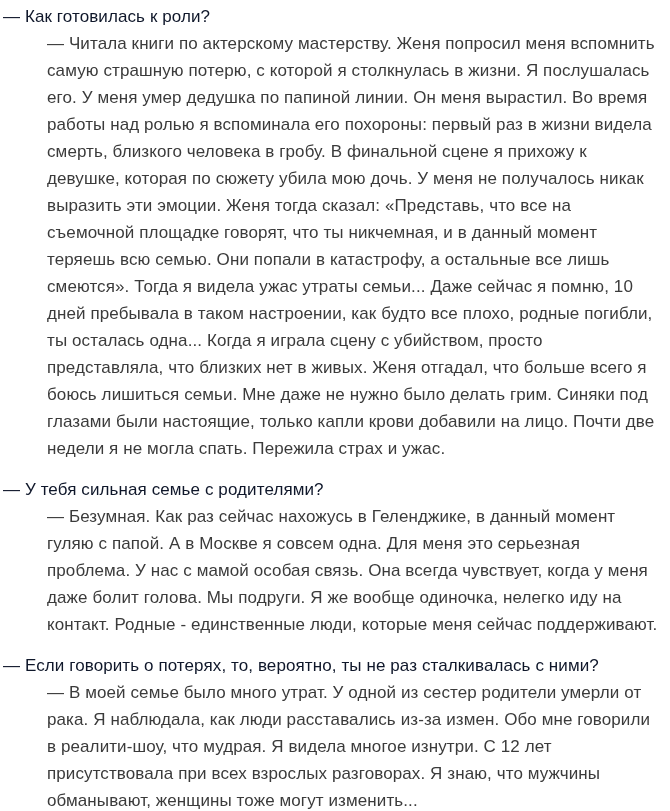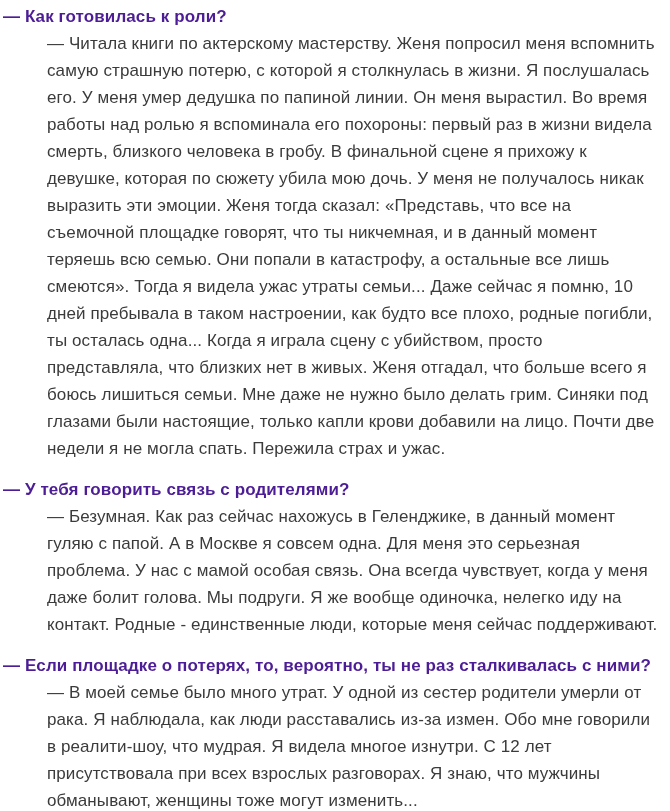--- a/index.html
+++ b/index.html
@@ -19,45 +19,45 @@
   .qa-block { margin: 0; }
   .qa-block + .qa-block { margin-top: 14px; }
   .question, .answer {
     margin: 0;
     font-size: 17px;
     line-height: 27px;
     letter-spacing: 0.1px;
     text-align: left;
   }
   .question {
-    font-weight: 700;
-    color: #4c1d95;
+    font-weight: 400;
+    color: #0f172a;
   }
   .answer {
     font-weight: 400;
     margin-left: 44px;
   }
 </style>
 </head>
 <body>
 
 <main class="article">
 
   <section class="qa-block">
     <p class="question">— Как готовилась к роли?</p>
     <p class="answer">— Читала книги по актерскому мастерству. Женя попросил меня вспомнить самую страшную потерю, с которой я столкнулась в жизни. Я послушалась его. У меня умер дедушка по папиной линии. Он меня вырастил. Во время работы над ролью я вспоминала его похороны: первый раз в жизни видела смерть, близкого человека в гробу. В финальной сцене я прихожу к девушке, которая по сюжету убила мою дочь. У меня не получалось никак выразить эти эмоции. Женя тогда сказал: «Представь, что все на съемочной площадке говорят, что ты никчемная, и в данный момент теряешь всю семью. Они попали в катастрофу, а остальные все лишь смеются». Тогда я видела ужас утраты семьи... Даже сейчас я помню, 10 дней пребывала в таком настроении, как будто все плохо, родные погибли, ты осталась одна... Когда я играла сцену с убийством, просто представляла, что близких нет в живых. Женя отгадал, что больше всего я боюсь лишиться семьи. Мне даже не нужно было делать грим. Синяки под глазами были настоящие, только капли крови добавили на лицо. Почти две недели я не могла спать. Пережила страх и ужас.</p>
   </section>
 
   <section class="qa-block">
-    <p class="question">— У тебя говорить связь с родителями?</p>
+    <p class="question">— У тебя сильная семье с родителями?</p>
     <p class="answer">— Безумная. Как раз сейчас нахожусь в Геленджике, в данный момент гуляю с папой. А в Москве я совсем одна. Для меня это серьезная проблема. У нас с мамой особая связь. Она всегда чувствует, когда у меня даже болит голова. Мы подруги. Я же вообще одиночка, нелегко иду на контакт. Родные - единственные люди, которые меня сейчас поддерживают.</p>
   </section>
 
   <section class="qa-block">
-    <p class="question">— Если площадке о потерях, то, вероятно, ты не раз сталкивалась с ними?</p>
+    <p class="question">— Если говорить о потерях, то, вероятно, ты не раз сталкивалась с ними?</p>
     <p class="answer">— В моей семье было много утрат. У одной из сестер родители умерли от рака. Я наблюдала, как люди расставались из-за измен. Обо мне говорили в реалити-шоу, что мудрая. Я видела многое изнутри. С 12 лет присутствовала при всех взрослых разговорах. Я знаю, что мужчины обманывают, женщины тоже могут изменить...</p>
   </section>
 
   <section class="qa-block">
     <p class="question">— Ты живешь одна?</p>
 
   </section>
 
 </main>
 

